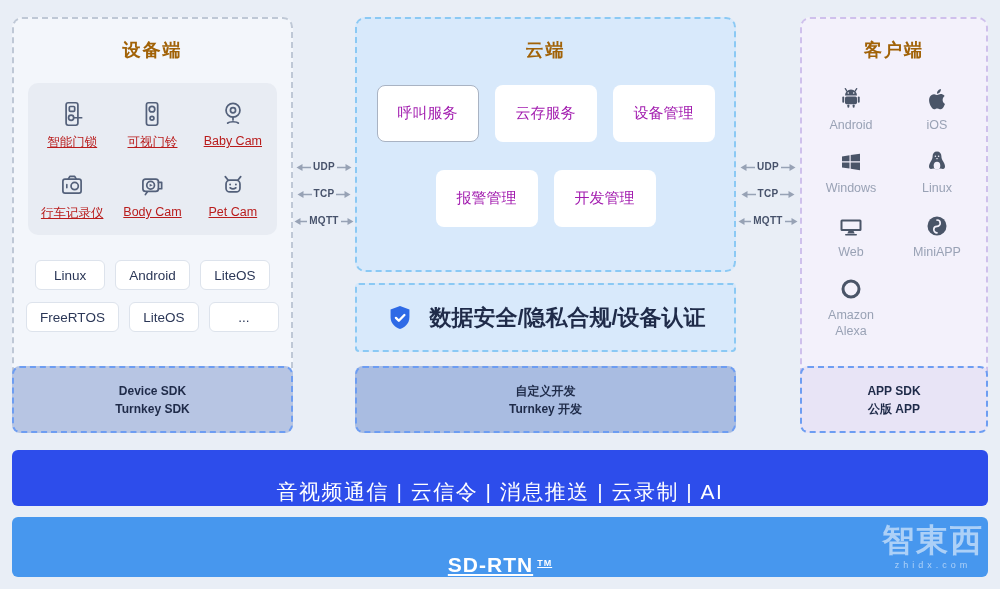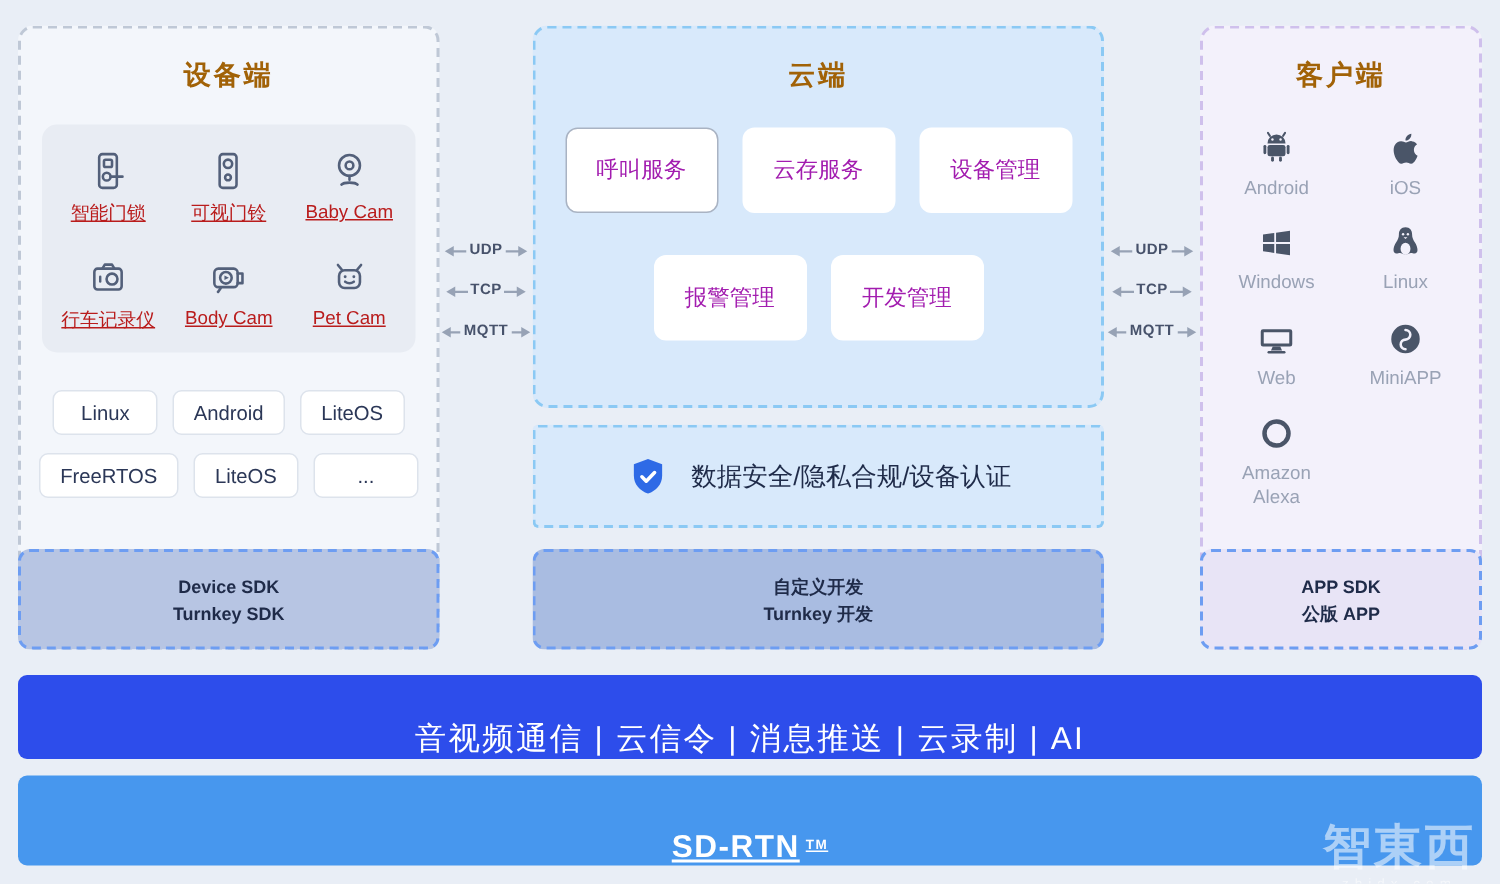--- a/index.html
+++ b/index.html
@@ -44,21 +44,21 @@
     display:flex; justify-content:center; gap:16px; }
   .cards-row-1 { top:66px; } .cards-row-2 { top:151px; }
   .card { width:102px; height:57px; background:#ffffff; border-radius:8px;
     display:flex; align-items:center; justify-content:center;
     font-size:15px; font-weight:500; color:#a21caf; }
   .card.bordered { border:1px solid #a9b3c3; }
 
   .security-box { position:absolute; left:355px; top:283px; width:381px; height:69px;
     background:#d8e9fb; border:2px dashed #8bc9f4; border-radius:4px;
     display:flex; align-items:center; justify-content:center; gap:14px;
-    font-size:17px; font-weight:400; color:#1f2b49; }
+    font-size:22px; font-weight:700; color:#1f2b49; }
   .shield-icon { width:30px; height:30px; display:block; }
 
   
   .platform-grid { position:absolute; top:66px; left:6px; right:6px;
     display:grid; grid-template-columns:1fr 1fr; row-gap:15px; }
   .plat { display:flex; flex-direction:column; align-items:center; gap:4px; }
   .plat-icon { width:28px; height:28px; display:block; }
   .plat-label { font-size:12.5px; color:#99a2b5; text-align:center;
     line-height:1.3; max-width:78px; }
 
@@ -87,21 +87,21 @@
     font-size:21px; font-weight:500; letter-spacing:1.5px; }
   .bar-network { top:517px; height:60px; background:#4797ee;
     font-size:21px; font-weight:600; letter-spacing:1px;text-decoration:underline; }
   .tm-sup { font-size:9px; font-weight:700; letter-spacing:1px;
     position:relative; top:-9px; margin-left:4px; }
 
   
   .watermark { position:absolute; right:16px; top:523px; text-align:center;
     color:rgba(255,255,255,0.55); pointer-events:none; }
   .wm-main { font-size:32px; font-weight:800; letter-spacing:2px; line-height:1.1;
-    font-family:"Liberation Serif","DejaVu Serif",serif;margin-top:24px; }
+    font-family:"Liberation Serif","DejaVu Serif",serif; }
   .wm-sub { font-size:9px; letter-spacing:4px; margin-top:2px;
     font-family:"Liberation Sans",sans-serif; }
 </style>
 </head>
 <body>
 
 <div class="canvas">
 
   <section class="panel device-panel">
     <div class="panel-title">设备端</div>

